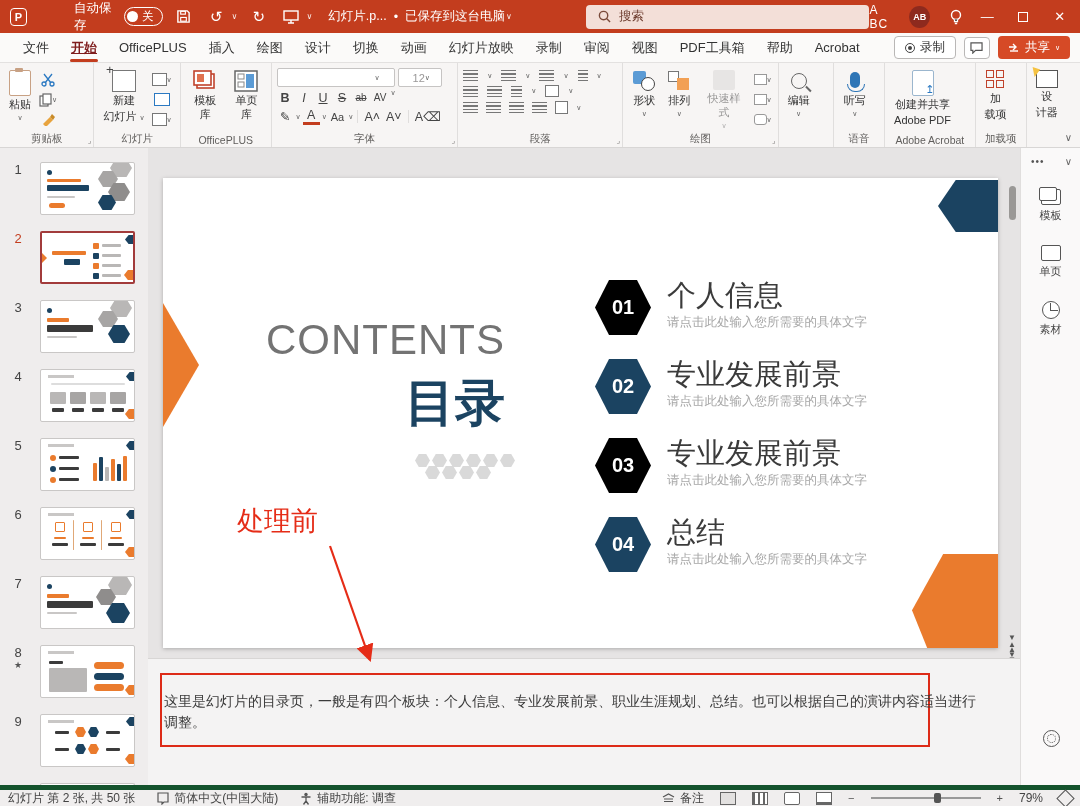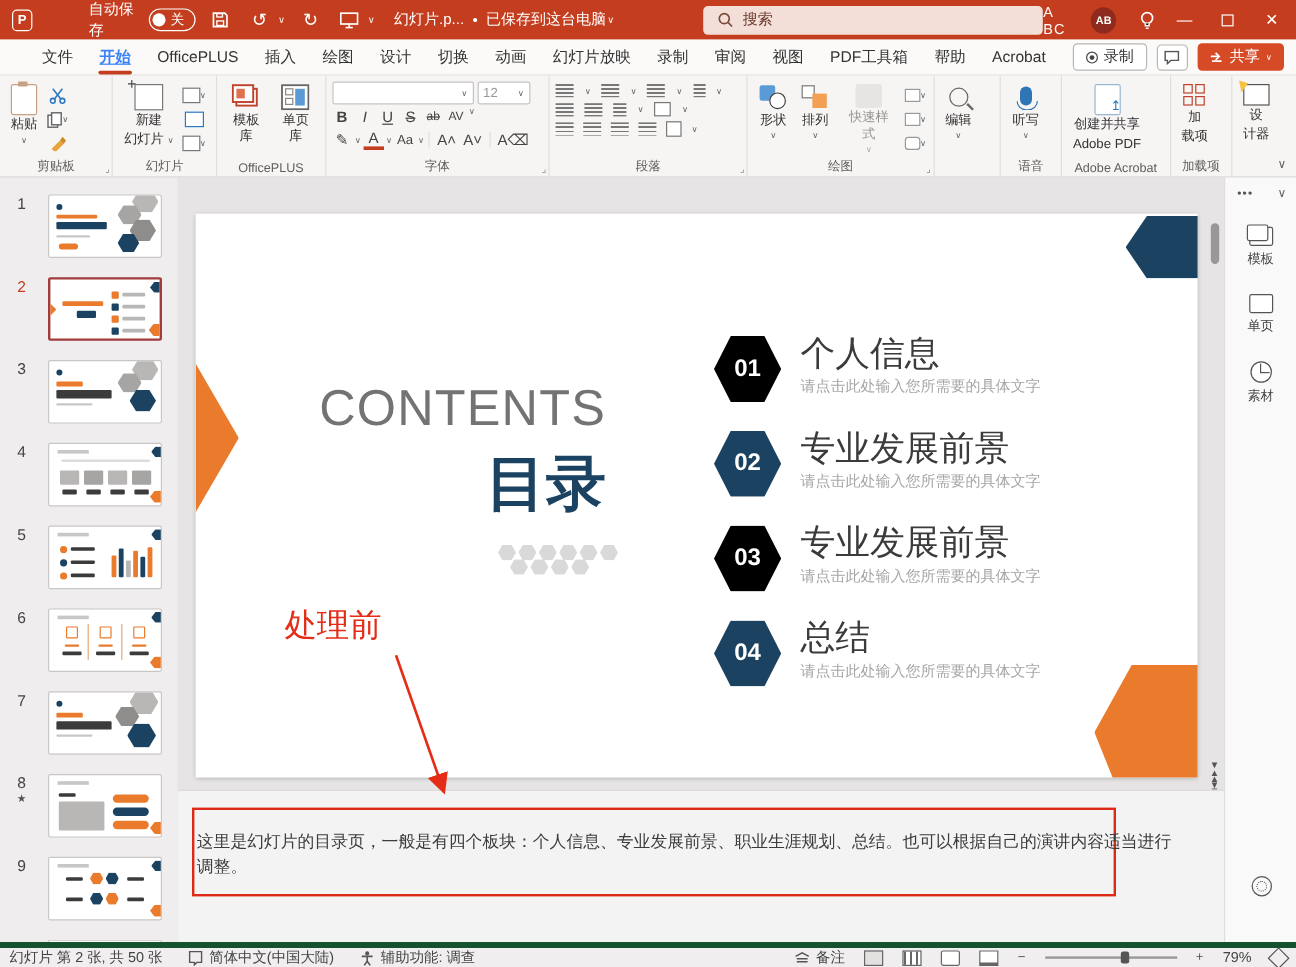--- a/index.html
+++ b/index.html
@@ -17,23 +17,23 @@
   .tb-dd { font-size:8px; margin-left:-6px; opacity:.9; }
   .tb-title { display:flex; align-items:center; gap:7px; margin-left:16px; font-size:12.5px; white-space:nowrap; }
   .tb-search { margin-left:74px; width:295px; height:24px; background:#F3DFD8; border-radius:4px; display:flex; align-items:center; gap:8px; padding-left:12px; color:#6b3a2c; font-size:12.5px; }
   .tb-right { margin-left:auto; display:flex; align-items:center; gap:4px; padding-right:4px; }
   .tb-user { font-size:12px; letter-spacing:1px; margin-right:6px; }
   .avatar { width:22px; height:22px; border-radius:50%; background:#8E2A1E; display:flex; align-items:center; justify-content:center; font-size:9px; font-weight:bold; margin-right:10px; }
   .winbtn { width:34px; height:30px; display:flex; align-items:center; justify-content:center; font-size:13px; }
   .maxbox { width:10px; height:10px; border:1.2px solid #fff; }
 
   
-  .tabsrow { position:absolute; left:0; top:33px; width:1080px; height:30px; background:#FBFAF9; display:flex; align-items:center; padding-left:24px; border-bottom:1px solid #E3E1E0; }
+  .tabsrow { position:absolute; left:0; top:33px; width:1080px; height:30px; background:#FBFAF9; display:flex; align-items:center; padding-left:12px; border-bottom:1px solid #E3E1E0; }
   .rtab { padding:0 11px; font-size:13px; color:#333; height:30px; display:flex; align-items:center; position:relative; cursor:default; }
-  .rtab.active { color:#3b82f6; font-weight:bold;text-decoration:underline; }
+  .rtab.active { color:#7f1d1d; font-weight:bold;text-decoration:underline; }
   .rtab.active::after { content:""; position:absolute; left:10px; right:10px; bottom:1px; height:2.5px; background:#C33D1E; border-radius:2px; }
   .tabs-right { margin-left:auto; display:flex; align-items:center; gap:8px; padding-right:10px; }
   .rec-btn { display:flex; align-items:center; gap:5px; border:1px solid #B9B7B6; border-radius:4px; padding:2px 10px; font-size:12.5px; background:#fff; }
   .rec-dot { width:10px; height:10px; border:1.5px solid #444; border-radius:50%; display:flex; align-items:center; justify-content:center; }
   .rec-dot::after { content:""; width:4px; height:4px; background:#444; border-radius:50%; }
   .cmt-btn { width:26px; height:22px; border:1px solid #B9B7B6; border-radius:4px; background:#fff; display:flex; align-items:center; justify-content:center; }
   .share-btn { display:flex; align-items:center; gap:5px; background:#D64A26; color:#fff; border-radius:4px; padding:3px 10px; font-size:12.5px; }
 
   
   .ribbon { position:absolute; left:0; top:63px; width:1080px; height:85px; background:#F7F5F4; border-bottom:1px solid #D8D6D5; display:flex; }
@@ -43,21 +43,21 @@
   .bigbtn { display:flex; flex-direction:column; align-items:center; justify-content:flex-start; gap:2px; padding:2px 4px; font-size:11px; color:#333; text-align:center; line-height:1.25; }
   .dd { font-size:7px; color:#666; }
   .smcol { display:flex; flex-direction:column; gap:3px; padding-top:3px; }
   .smic { width:20px; height:17px; display:flex; align-items:center; justify-content:center; font-size:12px; color:#555; }
   .clip { width:22px; height:26px; border:1.6px solid #C8A184; border-radius:2px; position:relative; background:#fff; }
   .clip::before { content:""; position:absolute; left:5px; top:-3px; width:8px; height:4px; background:#C8A184; border-radius:1px; }
   .nslide-ic { width:24px; height:22px; border:1.5px solid #777; position:relative; background:#fff; }
   .nslide-ic::before { content:"+"; position:absolute; left:-7px; top:-9px; font-size:13px; color:#444; }
   .mini-lines { width:15px; height:11px; background:repeating-linear-gradient(to bottom,#777 0 1.3px,transparent 1.3px 3.4px); }
   .boxic { width:16px; height:13px; border:1.4px solid #777; background:#fff; }
-  .combo { height:19px; border:1px solid #C6C4C3; background:#fff; border-radius:2px; display:flex; align-items:center; justify-content:space-between; padding:0 4px; color:#9a9898; font-size:11px; }
+  .combo { height:19px; border:1px solid #C6C4C3; background:#fff; border-radius:2px; display:flex; align-items:center; justify-content:space-between; padding:0 14px; color:#9a9898; font-size:11px; }
   .fbtn { min-width:17px; height:17px; display:flex; align-items:center; justify-content:center; font-size:12.5px; color:#444; padding:0 2px; }
   .vr { width:1px; background:#E0DEDD; align-self:stretch; margin:2px 2px; }
   .shape-ic { position:relative; width:24px; height:22px; }
   .shape-sq { position:absolute; left:1px; top:1px; width:13px; height:13px; background:#5B9BD5; border-radius:2px; }
   .shape-ci { position:absolute; right:1px; bottom:1px; width:14px; height:14px; background:#fff; border:1.4px solid #444; border-radius:50%; }
   .arr-sq1 { position:absolute; left:1px; top:1px; width:11px; height:11px; border:1.4px solid #777; background:#fff; }
   .arr-sq2 { position:absolute; right:2px; bottom:2px; width:12px; height:12px; background:#F2A054; }
   .qs-ic { width:22px; height:20px; background:#D8D6D5; border-radius:2px; }
   .mag { width:16px; height:16px; border:1.8px solid #666; border-radius:50%; position:relative; margin:3px; }
   .mag::after { content:""; position:absolute; width:7px; height:1.8px; background:#666; transform:rotate(45deg); right:-6px; bottom:-2px; }

